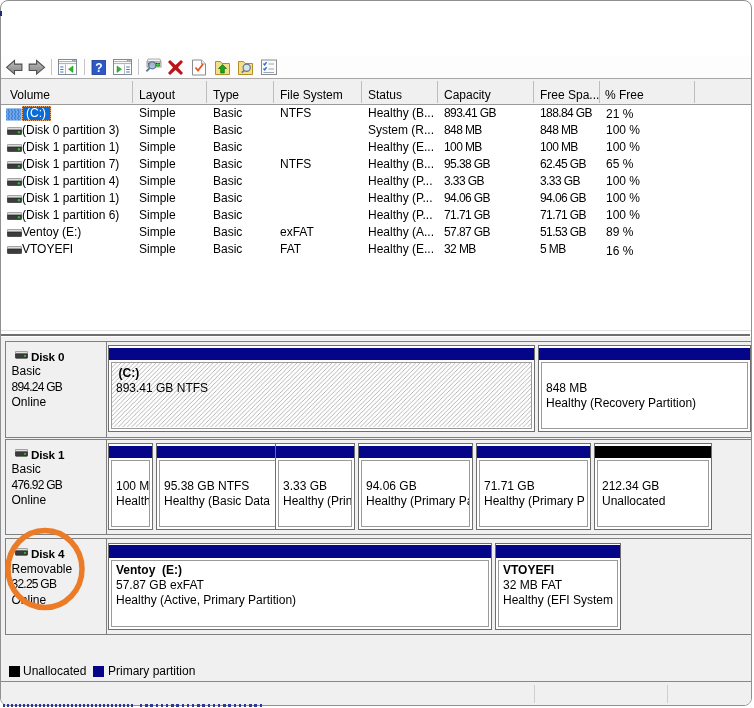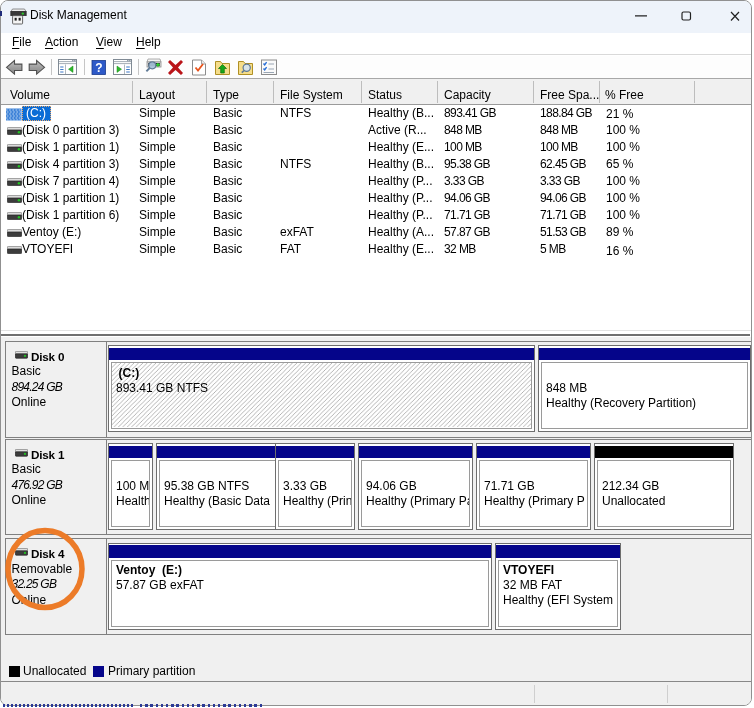--- a/index.html
+++ b/index.html
@@ -24,56 +24,34 @@
 #lhead { position:absolute; left:0; top:0; width:100%; height:26px; background:#f0f0f0; border-bottom:1px solid #9a9a9a; font-size:12px; }
 .hsep { position:absolute; top:2px; width:1px; height:22px; background:#bdbdbd; }
 .hlab { position:absolute; top:8.5px; color:#000; }
 .cell { position:absolute; font-size:12px; color:#000; white-space:nowrap; }
 
 #gpane { position:absolute; left:0; top:336px; width:100%; height:345px; background:#f0f0f0; border-bottom:1px solid #888; }
 .drow { position:absolute; left:4px; width:747px; border:1px solid #808080; background:#f0f0f0; }
 .dlabel { position:absolute; left:0; top:0; width:101px; height:100%; border-right:1px solid #808080; font-size:12px; }
 .dl1 { position:absolute; left:25px; top:8px; font-weight:bold; font-size:11.7px; letter-spacing:-0.2px; }
 .dl2 { position:absolute; left:5.5px; top:22.5px; }
-.dl3 { position:absolute; left:5.5px; top:38px; letter-spacing:-0.75px;font-style:italic; }
+.dl3 { position:absolute; left:5.5px; top:38px; letter-spacing:-0.75px; }
 .dl4 { position:absolute; left:5.5px; top:53.5px; }
 .pbox { position:absolute; top:3.5px; height:87px; border:1px solid #6e6e6e; background:#fff; }
 .pbar { position:absolute; left:0px; top:1.5px; right:0px; height:12.7px; background:#05058a; }
 .pcontent { position:absolute; left:2px; right:2px; top:16px; bottom:2px; border:1px solid #9a9a9a; background:#fff; overflow:hidden; font-size:12px; }
 .pl { position:absolute; left:4px; white-space:nowrap; }
 
 #legend { position:absolute; left:0px; top:327px; width:100%; height:17px; font-size:12px; }
 #statusbar { position:absolute; left:0; top:681px; width:100%; height:24px; background:#f0f0f0; }
 .ssep { position:absolute; top:3px; width:1px; height:18px; background:#cfcfcf; }
 </style>
 </head>
 <body>
 <div id="win">
-  <div id="titlebar">
-    <svg class="abs" style="left:9px;top:7px" width="17" height="17" viewBox="0 0 17 17">
-      <path d="M2.5,1 L14.5,1 L16,3.5 L1,3.5 Z" fill="#ececec" stroke="#666" stroke-width="0.7"></path>
-      <rect x="0.8" y="3.5" width="15.4" height="4.2" fill="#383838" stroke="#1d1d1d" stroke-width="0.6"></rect>
-      <circle cx="12.8" cy="5.6" r="1.2" fill="#2bc52b"></circle>
-      <rect x="2.6" y="7.7" width="10" height="8.3" rx="0.8" fill="#f4f4f4" stroke="#555" stroke-width="0.9"></rect>
-      <rect x="4.6" y="9.8" width="2.1" height="2.8" fill="#1e1e1e"></rect>
-      <rect x="8.6" y="9.8" width="2.1" height="2.8" fill="#1e1e1e"></rect>
-    </svg>
-    <div id="title-text">Disk Management</div>
-    <svg class="abs" style="left:630px;top:4px" width="112" height="24" viewBox="0 0 112 24">
-      <line x1="4" y1="10.8" x2="16" y2="10.8" stroke="#222" stroke-width="1.2"></line>
-      <rect x="51" y="7" width="8.5" height="8" rx="1.5" fill="none" stroke="#222" stroke-width="1.2"></rect>
-      <path d="M 100 7 L 108 15.5 M 108 7 L 100 15.5" stroke="#222" stroke-width="1.2"></path>
-    </svg>
-  </div>
-  <div id="menubar">
-    <span class="mi" style="left:11px"><u>F</u>ile</span>
-    <span class="mi" style="left:44px"><u>A</u>ction</span>
-    <span class="mi" style="left:95px"><u>V</u>iew</span>
-    <span class="mi" style="left:135px"><u>H</u>elp</span>
-  </div>
   <div id="toolbar">
     <svg class="abs" style="left:0;top:0" width="754" height="23" viewBox="0 0 754 23">
 <defs>
           <linearGradient id="ag" x1="0" y1="0" x2="0" y2="1">
             <stop offset="0" stop-color="#c2c2c2"></stop>
             <stop offset="0.55" stop-color="#9d9d9d"></stop>
             <stop offset="1" stop-color="#8b8b8b"></stop>
           </linearGradient>
         </defs>
         <g transform="translate(4.5,3.8)">
@@ -197,21 +175,21 @@
 </div>
 <div>
 <svg class="abs" style="left:6.0px;top:47.5px" width="15" height="8" viewBox="0 0 15 8">
 <rect x="0.4" y="0.4" width="14.2" height="3.4" rx="0.8" fill="#dcdcdc" stroke="#777" stroke-width="0.7"></rect>
 <rect x="0.4" y="3" width="14.2" height="4.6" rx="0.8" fill="#3c3c3c" stroke="#222" stroke-width="0.7"></rect>
 <circle cx="11.9" cy="5.2" r="1.2" fill="#21c321"></circle>
 </svg>
 <div class="cell" style="left:21px;top:44px">(Disk 0 partition 3)</div>
 <div class="cell" style="left:138px;top:44px">Simple</div>
 <div class="cell" style="left:212px;top:44px">Basic</div>
-<div class="cell" style="left:367px;top:44px">Active (R...</div>
+<div class="cell" style="left:367px;top:44px">System (R...</div>
 <div class="cell" style="left:443px;top:44px;letter-spacing:-0.6px">848 MB</div>
 <div class="cell" style="left:539px;top:44px;letter-spacing:-0.6px">848 MB</div>
 <div class="cell" style="left:605px;top:44px">100 %</div>
 </div>
 <div>
 <svg class="abs" style="left:6.0px;top:64.5px" width="15" height="8" viewBox="0 0 15 8">
 <rect x="0.4" y="0.4" width="14.2" height="3.4" rx="0.8" fill="#dcdcdc" stroke="#777" stroke-width="0.7"></rect>
 <rect x="0.4" y="3" width="14.2" height="4.6" rx="0.8" fill="#3c3c3c" stroke="#222" stroke-width="0.7"></rect>
 <circle cx="11.9" cy="5.2" r="1.2" fill="#21c321"></circle>
 </svg>
@@ -222,36 +200,36 @@
 <div class="cell" style="left:443px;top:61px;letter-spacing:-0.6px">100 MB</div>
 <div class="cell" style="left:539px;top:61px;letter-spacing:-0.6px">100 MB</div>
 <div class="cell" style="left:605px;top:61px">100 %</div>
 </div>
 <div>
 <svg class="abs" style="left:6.0px;top:81.5px" width="15" height="8" viewBox="0 0 15 8">
 <rect x="0.4" y="0.4" width="14.2" height="3.4" rx="0.8" fill="#dcdcdc" stroke="#777" stroke-width="0.7"></rect>
 <rect x="0.4" y="3" width="14.2" height="4.6" rx="0.8" fill="#3c3c3c" stroke="#222" stroke-width="0.7"></rect>
 <circle cx="11.9" cy="5.2" r="1.2" fill="#21c321"></circle>
 </svg>
-<div class="cell" style="left:21px;top:78px">(Disk 4 partition 3)</div>
+<div class="cell" style="left:21px;top:78px">(Disk 1 partition 7)</div>
 <div class="cell" style="left:138px;top:78px">Simple</div>
 <div class="cell" style="left:212px;top:78px">Basic</div>
 <div class="cell" style="left:279px;top:78px">NTFS</div>
 <div class="cell" style="left:367px;top:78px">Healthy (B...</div>
 <div class="cell" style="left:443px;top:78px;letter-spacing:-0.6px">95.38 GB</div>
 <div class="cell" style="left:539px;top:78px;letter-spacing:-0.6px">62.45 GB</div>
 <div class="cell" style="left:605px;top:78px">65 %</div>
 </div>
 <div>
 <svg class="abs" style="left:6.0px;top:98.5px" width="15" height="8" viewBox="0 0 15 8">
 <rect x="0.4" y="0.4" width="14.2" height="3.4" rx="0.8" fill="#dcdcdc" stroke="#777" stroke-width="0.7"></rect>
 <rect x="0.4" y="3" width="14.2" height="4.6" rx="0.8" fill="#3c3c3c" stroke="#222" stroke-width="0.7"></rect>
 <circle cx="11.9" cy="5.2" r="1.2" fill="#21c321"></circle>
 </svg>
-<div class="cell" style="left:21px;top:95px">(Disk 7 partition 4)</div>
+<div class="cell" style="left:21px;top:95px">(Disk 1 partition 4)</div>
 <div class="cell" style="left:138px;top:95px">Simple</div>
 <div class="cell" style="left:212px;top:95px">Basic</div>
 <div class="cell" style="left:367px;top:95px">Healthy (P...</div>
 <div class="cell" style="left:443px;top:95px;letter-spacing:-0.6px">3.33 GB</div>
 <div class="cell" style="left:539px;top:95px;letter-spacing:-0.6px">3.33 GB</div>
 <div class="cell" style="left:605px;top:95px">100 %</div>
 </div>
 <div>
 <svg class="abs" style="left:6.0px;top:115.5px" width="15" height="8" viewBox="0 0 15 8">
 <rect x="0.4" y="0.4" width="14.2" height="3.4" rx="0.8" fill="#dcdcdc" stroke="#777" stroke-width="0.7"></rect>
@@ -387,21 +365,21 @@
             <div class="pl" style="left:4px;top:32.5px">Healthy (Primary Pa</div>
           </div>
         </div>
         <div class="pbox" style="left:470px;width:115px">
           <div class="pbar" style="background:#05058a"></div>
           <div class="pcontent">
             <div class="pl" style="left:4px;top:17.5px">71.71 GB</div>
             <div class="pl" style="left:4px;top:32.5px">Healthy (Primary P</div>
           </div>
         </div>
-        <div class="pbox" style="left:588px;width:140px">
+        <div class="pbox" style="left:588px;width:118px">
           <div class="pbar" style="background:#000000"></div>
           <div class="pcontent">
             <div class="pl" style="left:4px;top:17.5px">212.34 GB</div>
             <div class="pl" style="left:4px;top:32.5px">Unallocated</div>
           </div>
         </div>
       </div>
 <div class="drow" style="top:201px;height:97px">
         <div class="dlabel">
           <svg class="abs" style="left:9px;top:9px" width="13" height="8" viewBox="0 0 13 8">
@@ -412,20 +390,21 @@
           <div class="dl1">Disk 4</div>
           <div class="dl2">Removable</div>
           <div class="dl3">32.25 GB</div>
           <div class="dl4">Online</div>
         </div>
         <div class="pbox" style="left:102px;width:384px">
           <div class="pbar" style="background:#05058a"></div>
           <div class="pcontent">
             <div class="pl" style="left:4px;top:2.5px;font-weight:bold">Ventoy&nbsp; (E:)</div>
             <div class="pl" style="left:4px;top:17.5px">57.87 GB exFAT</div>
+            <div class="pl" style="left:4px;top:32.5px">Healthy (Active, Primary Partition)</div>
           </div>
         </div>
         <div class="pbox" style="left:489px;width:126px">
           <div class="pbar" style="background:#05058a"></div>
           <div class="pcontent">
             <div class="pl" style="left:4px;top:2.5px;font-weight:bold">VTOYEFI</div>
             <div class="pl" style="left:4px;top:17.5px">32 MB FAT</div>
             <div class="pl" style="left:4px;top:32.5px">Healthy (EFI System Partition)</div>
           </div>
         </div>

